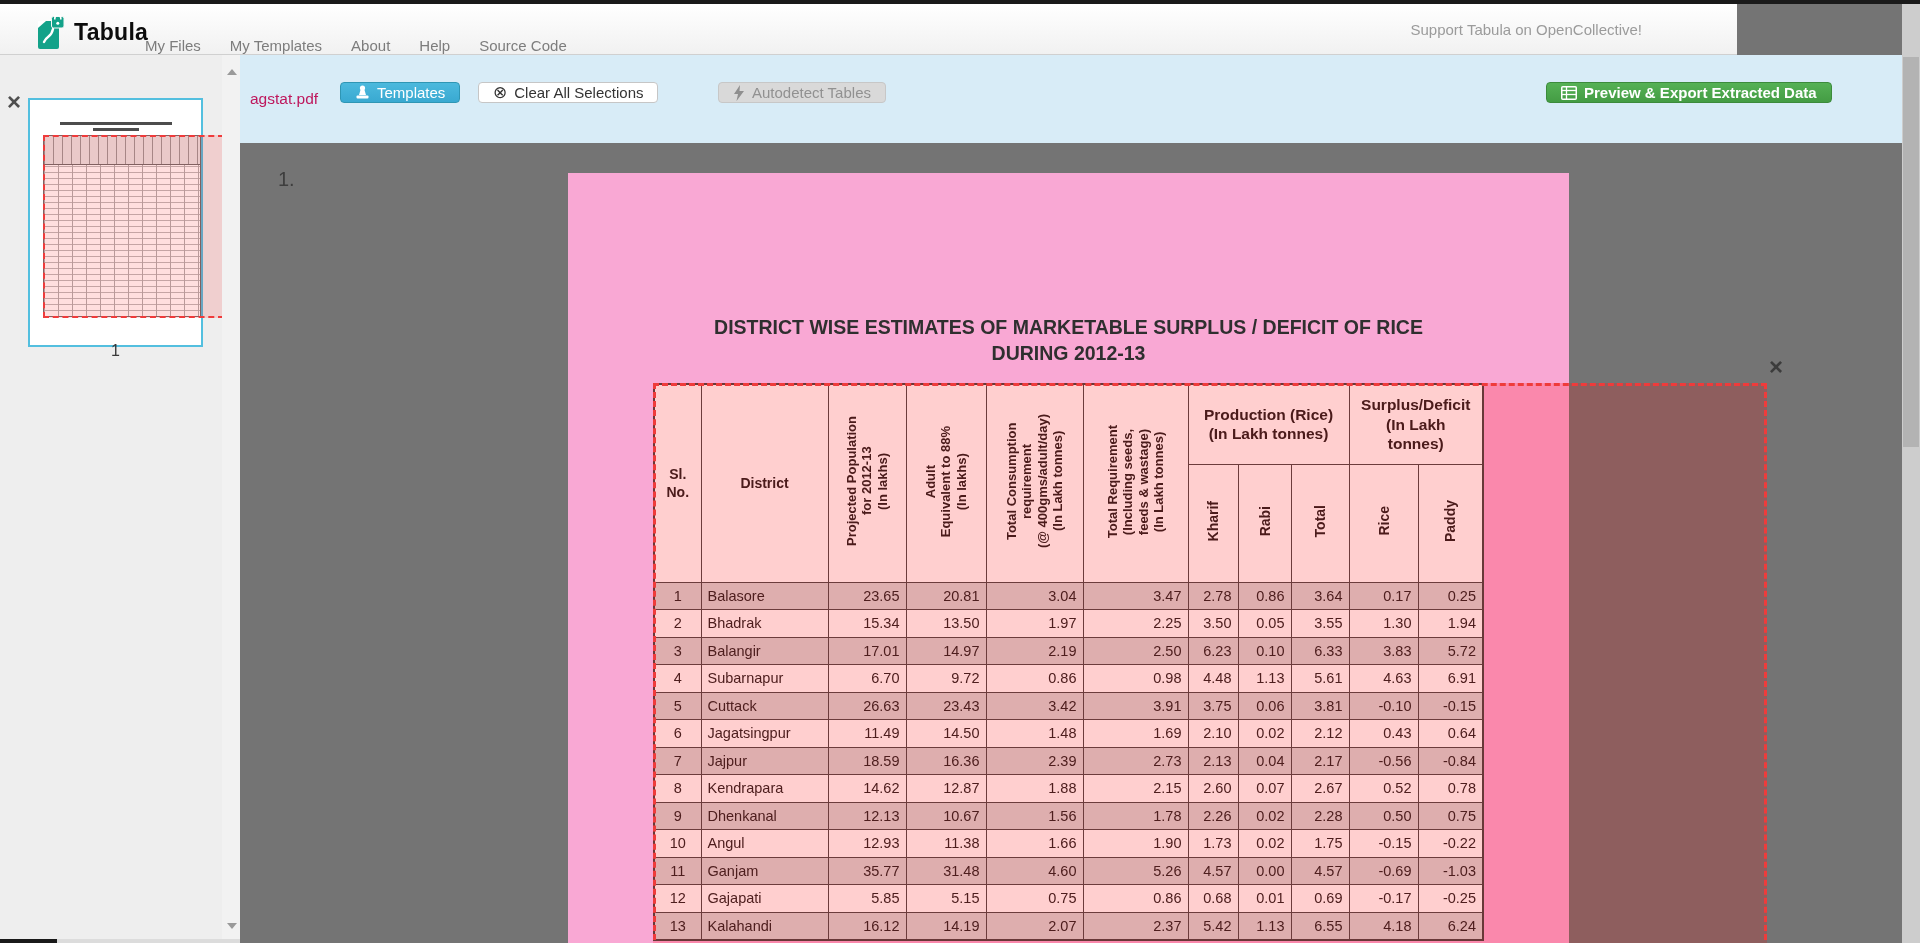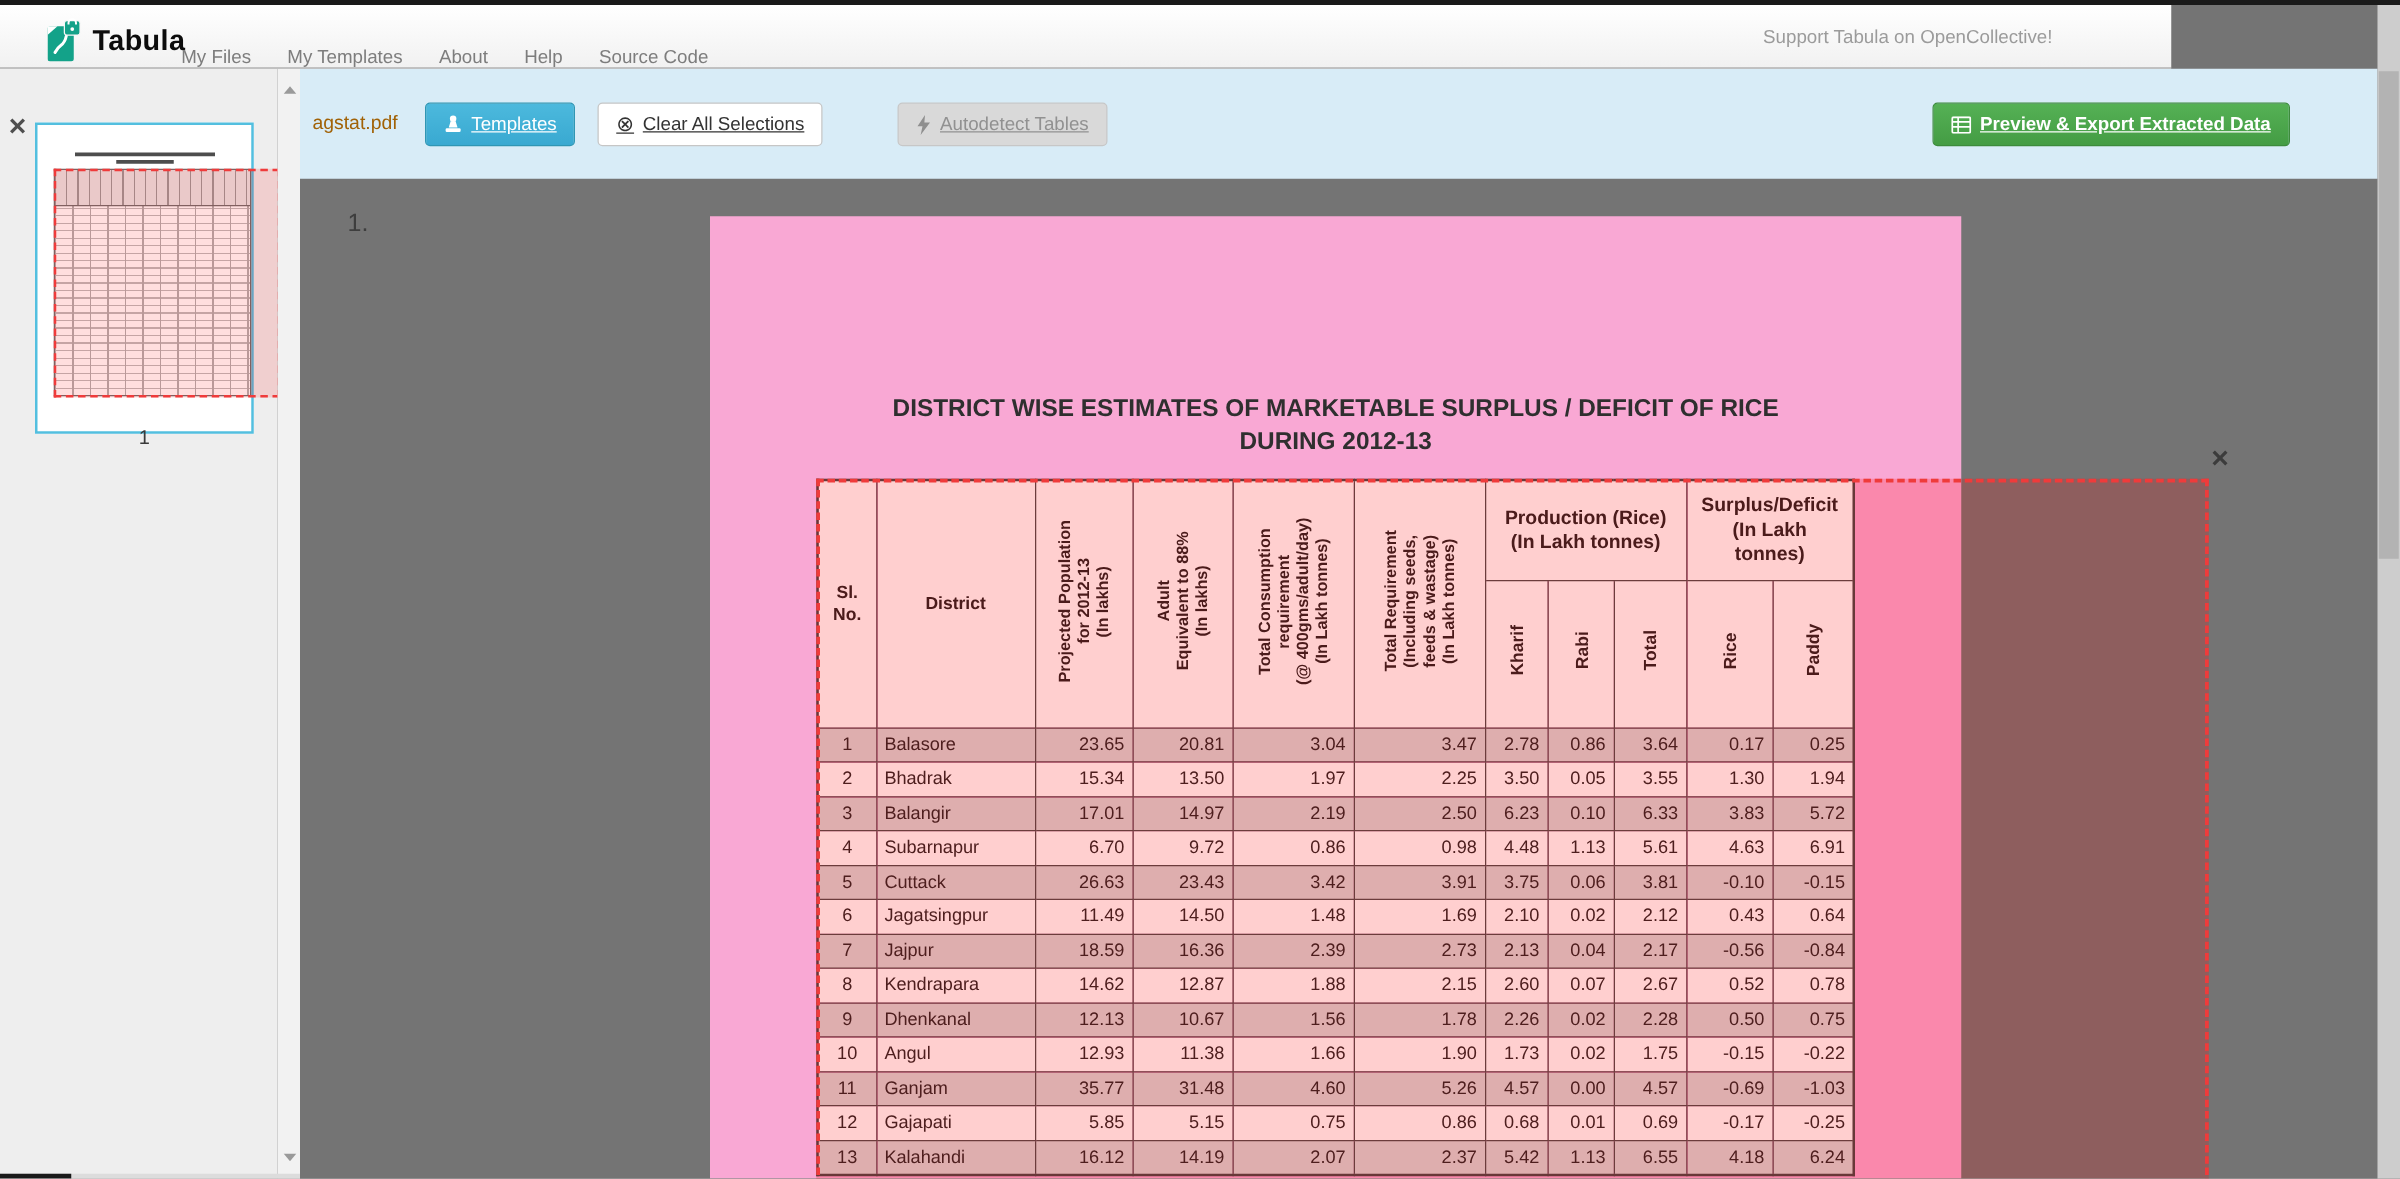--- a/index.html
+++ b/index.html
@@ -13,23 +13,23 @@
   .brand-wrap { position:absolute; left:38px; top:8px; height:40px; display:flex; align-items:center; gap:9px; }
   .brand { font-size:23px; font-weight:700; color:#0c0c0c; letter-spacing:.3px; }
   .nav-links { position:absolute; left:145px; top:0; height:51px; display:flex; align-items:center; gap:29px; }
   .nav-links a { color:#7d7d7d; font-size:15px; text-decoration:none; cursor:pointer;margin-top:32px; }
   .support { position:absolute; right:95px; top:0; height:51px; display:flex; align-items:center;
              color:#9b9b9b; font-size:15px; cursor:pointer;text-align:center; }
 
   
   .toolbar { position:absolute; left:240px; top:55px; width:1662px; height:88px; background:#d8ecf7; z-index:5; }
   .filename { position:absolute; left:10px; top:0; height:88px; display:flex; align-items:center;
-              color:#a16207; font-size:15.5px;text-align:center; }
-  .btn { position:absolute; top:27px; height:35px; border-radius:4px; display:inline-flex; align-items:center;
-         gap:7px; padding:0 14px; font-size:15px; cursor:pointer; white-space:nowrap;text-decoration:underline; }
+              color:#be185d; font-size:15.5px;text-align:center; }
+  .btn { position:absolute; top:27px; height:21px; border-radius:4px; display:inline-flex; align-items:center;
+         gap:7px; padding:0 14px; font-size:15px; cursor:pointer; white-space:nowrap; }
   .btn-templates { left:100px; background:linear-gradient(#4cb9dd,#39a9d1); border:1px solid #2f96b4; color:#fff; }
   .btn-clear { left:238px; background:#fff; border:1px solid #c6c6c6; color:#333; }
   .btn-auto  { left:478px; background:#d9d9d9; border:1px solid #c7c7c7; color:#919191; cursor:default; }
   .btn-export{ left:1306px; background:linear-gradient(#55b155,#449c44); border:1px solid #3c8b3c; color:#fff; font-weight:700; }
   .glyph-clear { font-size:17px; line-height:1; font-weight:400; }
 
   
   .sidebar { position:absolute; left:0; top:55px; width:222px; height:888px; background:#eeeeee; z-index:10; }
   .thumb-close { position:absolute; left:7px; top:38px; font-size:24px; font-weight:700; color:#4f4f4f;
                  line-height:18px; cursor:pointer; }

